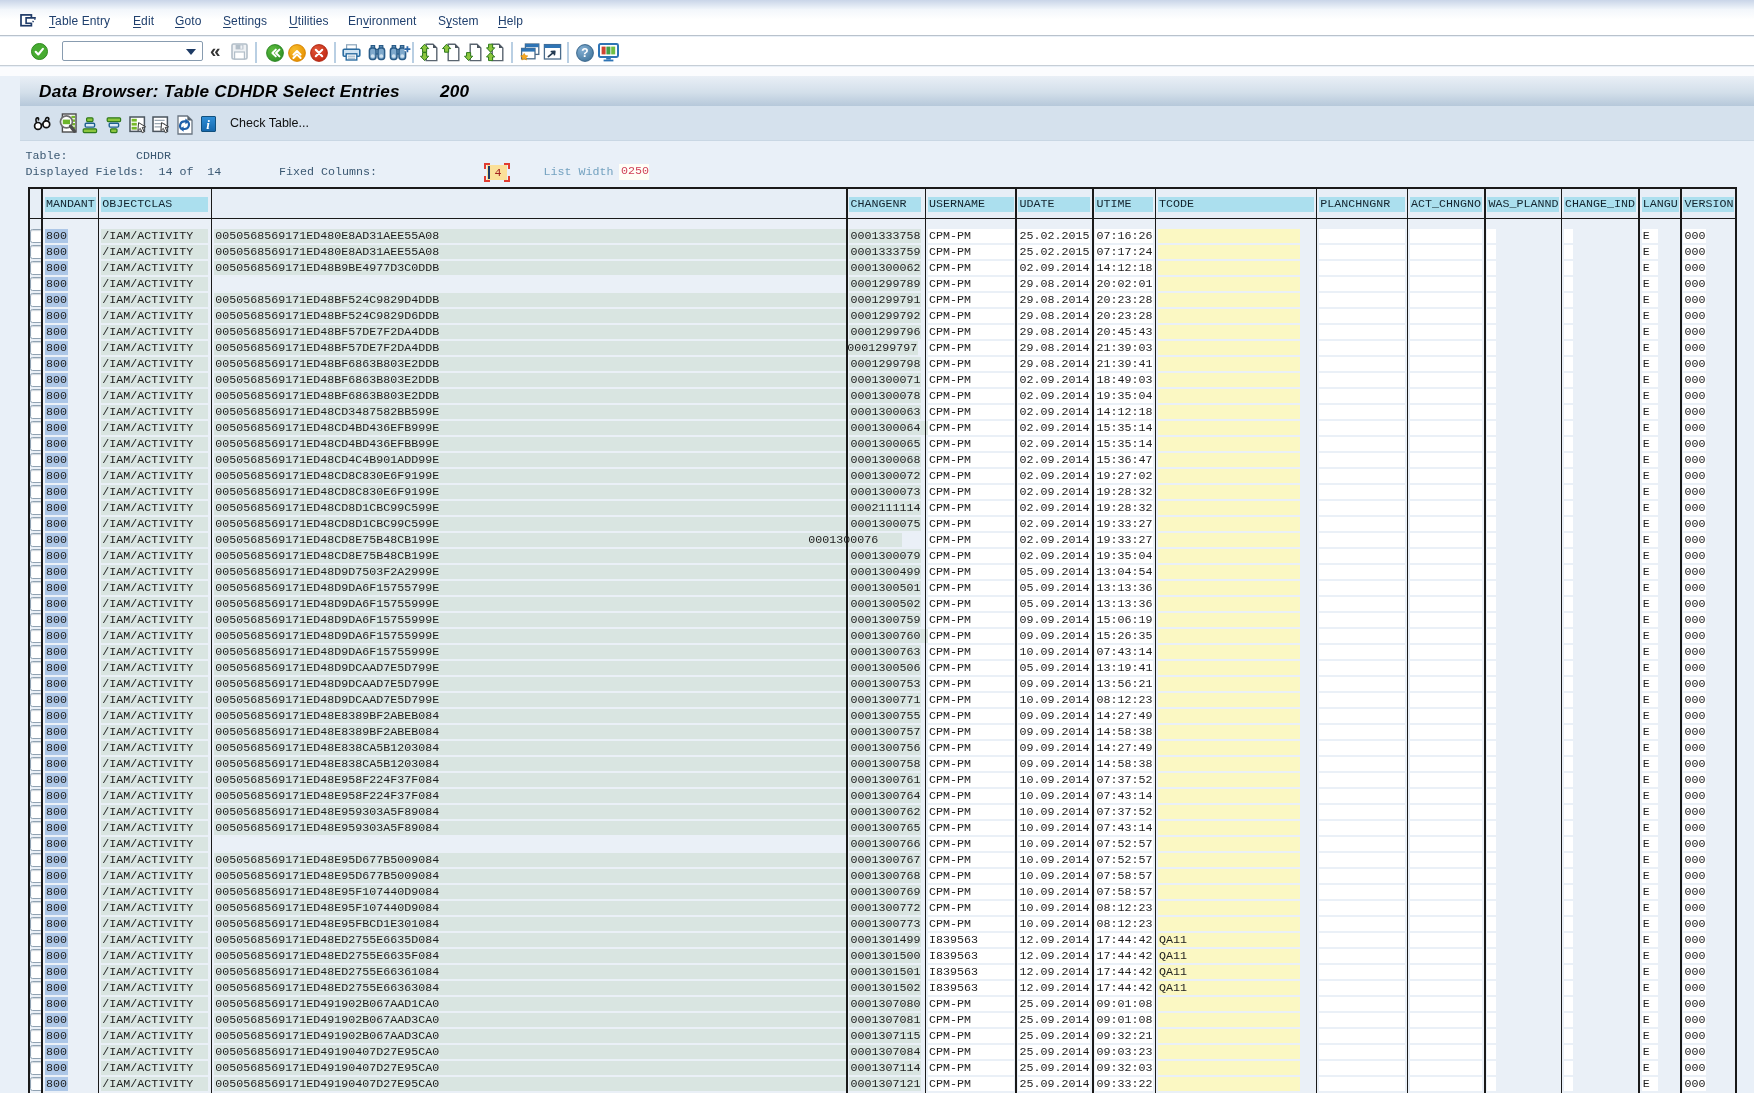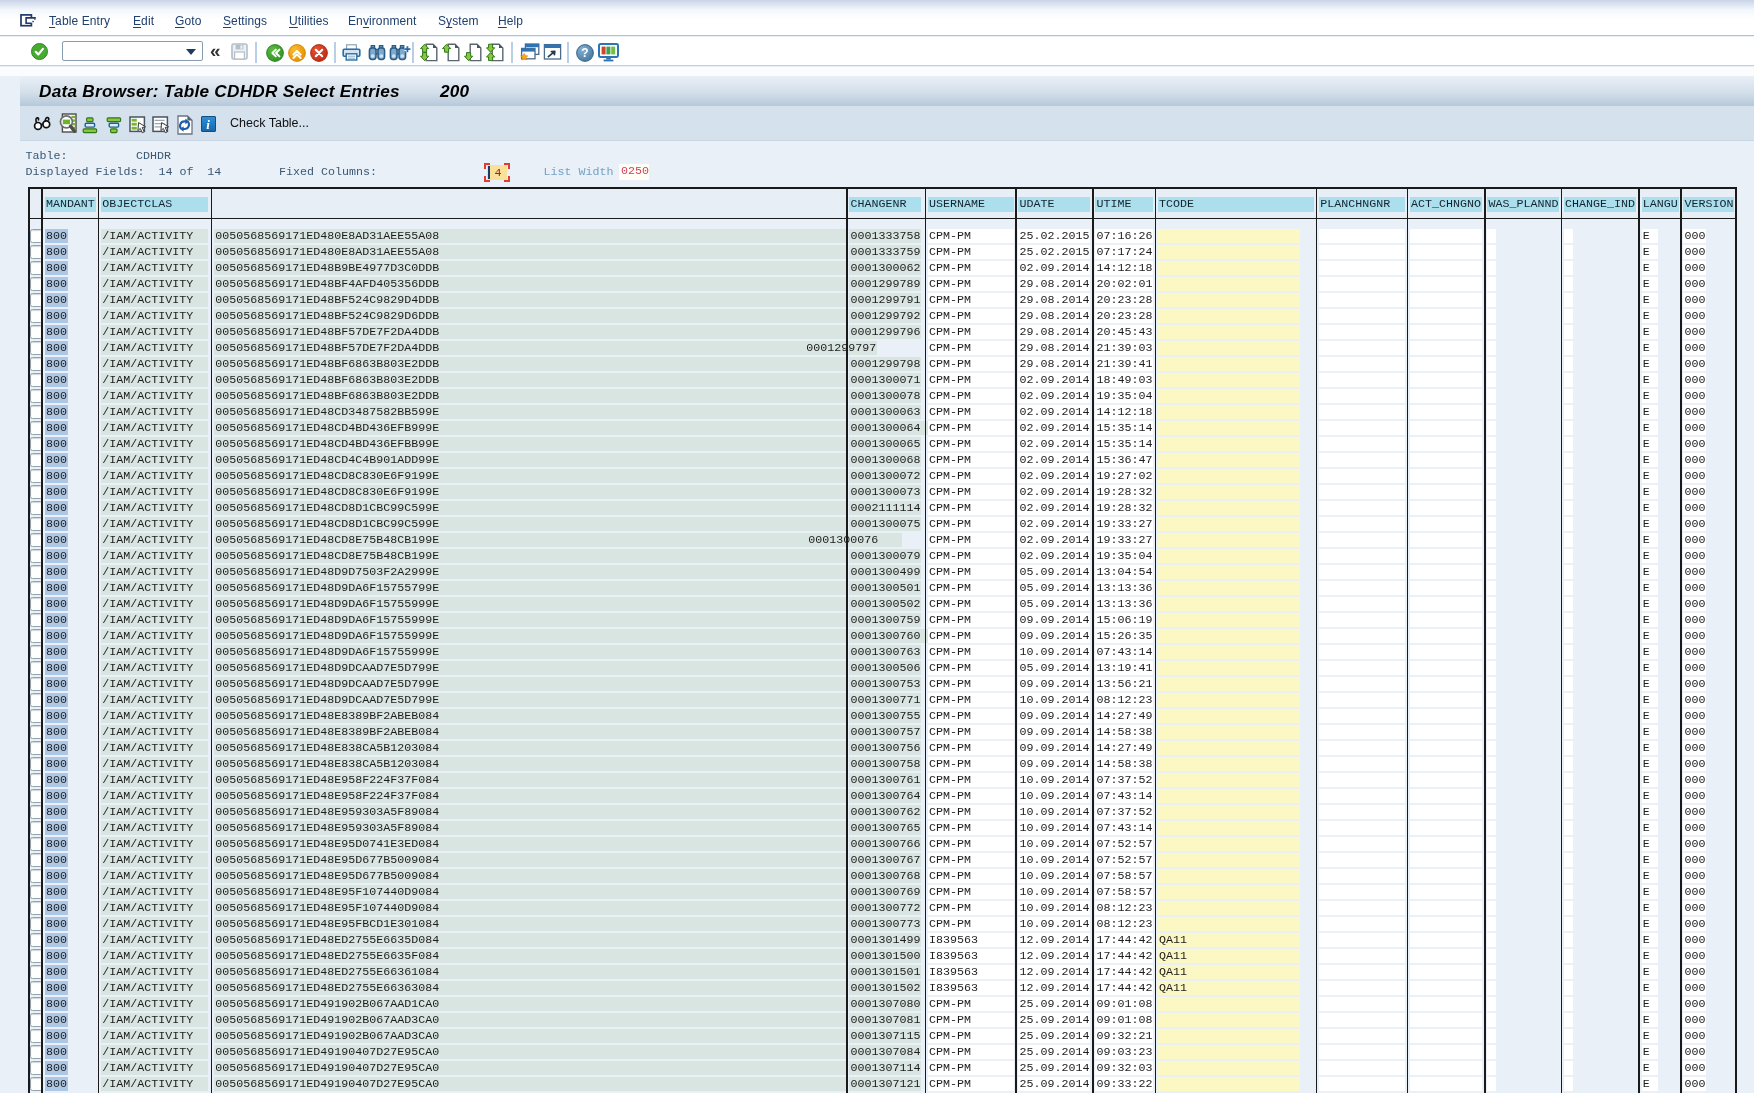--- a/index.html
+++ b/index.html
@@ -319,21 +319,20 @@
 <div class="c whi" style="left:1381.7px;width:72.2px"></div>
 <div class="c whi" style="left:1459.2px;width:9.2px"></div>
 <div class="c whi" style="left:1535.7px;width:9.2px"></div>
 <div class="c whi" style="left:1613.5px;width:16.2px">E</div>
 <div class="c whi" style="left:1655.3px;width:23.2px">000</div>
 </div>
 <div class="row" style="top:89.8px">
 <div class="cb" style="left:2.2px"></div>
 <div class="c man" style="left:16.6px;width:23.2px">800</div>
 <div class="c cel" style="left:73.0px;width:107.2px">/IAM/ACTIVITY</div>
-<div class="c cel" style="left:186.0px;width:632.2px">0050568569171ED48BF4AFD405356DDB</div>
 <div class="c cel" style="left:821.2px;width:72.2px">0001299789</div>
 <div class="c whi" style="left:899.7px;width:86.2px">CPM-PM</div>
 <div class="c whi" style="left:990.2px;width:72.2px">29.08.2014</div>
 <div class="c whi" style="left:1067.2px;width:58.2px">20:02:01</div>
 <div class="c yel" style="left:1129.7px;width:142.2px"></div>
 <div class="c whi" style="left:1291.0px;width:86.2px"></div>
 <div class="c whi" style="left:1381.7px;width:72.2px"></div>
 <div class="c whi" style="left:1459.2px;width:9.2px"></div>
 <div class="c whi" style="left:1535.7px;width:9.2px"></div>
 <div class="c whi" style="left:1613.5px;width:16.2px">E</div>
@@ -388,21 +387,21 @@
 <div class="c whi" style="left:1459.2px;width:9.2px"></div>
 <div class="c whi" style="left:1535.7px;width:9.2px"></div>
 <div class="c whi" style="left:1613.5px;width:16.2px">E</div>
 <div class="c whi" style="left:1655.3px;width:23.2px">000</div>
 </div>
 <div class="row" style="top:153.8px">
 <div class="cb" style="left:2.2px"></div>
 <div class="c man" style="left:16.6px;width:23.2px">800</div>
 <div class="c cel" style="left:73.0px;width:107.2px">/IAM/ACTIVITY</div>
 <div class="c cel" style="left:186.0px;width:632.2px">0050568569171ED48BF57DE7F2DA4DDB</div>
-<div class="c cel" style="left:777px;width:72.2px">0001299797</div>
+<div class="c cel" style="left:818px;width:72.2px">0001299797</div>
 <div class="c whi" style="left:899.7px;width:86.2px">CPM-PM</div>
 <div class="c whi" style="left:990.2px;width:72.2px">29.08.2014</div>
 <div class="c whi" style="left:1067.2px;width:58.2px">21:39:03</div>
 <div class="c yel" style="left:1129.7px;width:142.2px"></div>
 <div class="c whi" style="left:1291.0px;width:86.2px"></div>
 <div class="c whi" style="left:1381.7px;width:72.2px"></div>
 <div class="c whi" style="left:1459.2px;width:9.2px"></div>
 <div class="c whi" style="left:1535.7px;width:9.2px"></div>
 <div class="c whi" style="left:1613.5px;width:16.2px">E</div>
 <div class="c whi" style="left:1655.3px;width:23.2px">000</div>
@@ -914,21 +913,20 @@
 <div class="c whi" style="left:1381.7px;width:72.2px"></div>
 <div class="c whi" style="left:1459.2px;width:9.2px"></div>
 <div class="c whi" style="left:1535.7px;width:9.2px"></div>
 <div class="c whi" style="left:1613.5px;width:16.2px">E</div>
 <div class="c whi" style="left:1655.3px;width:23.2px">000</div>
 </div>
 <div class="row" style="top:649.8px">
 <div class="cb" style="left:2.2px"></div>
 <div class="c man" style="left:16.6px;width:23.2px">800</div>
 <div class="c cel" style="left:73.0px;width:107.2px">/IAM/ACTIVITY</div>
-<div class="c cel" style="left:186.0px;width:632.2px">0050568569171ED48E95D0741E3ED084</div>
 <div class="c cel" style="left:821.2px;width:72.2px">0001300766</div>
 <div class="c whi" style="left:899.7px;width:86.2px">CPM-PM</div>
 <div class="c whi" style="left:990.2px;width:72.2px">10.09.2014</div>
 <div class="c whi" style="left:1067.2px;width:58.2px">07:52:57</div>
 <div class="c yel" style="left:1129.7px;width:142.2px"></div>
 <div class="c whi" style="left:1291.0px;width:86.2px"></div>
 <div class="c whi" style="left:1381.7px;width:72.2px"></div>
 <div class="c whi" style="left:1459.2px;width:9.2px"></div>
 <div class="c whi" style="left:1535.7px;width:9.2px"></div>
 <div class="c whi" style="left:1613.5px;width:16.2px">E</div>

